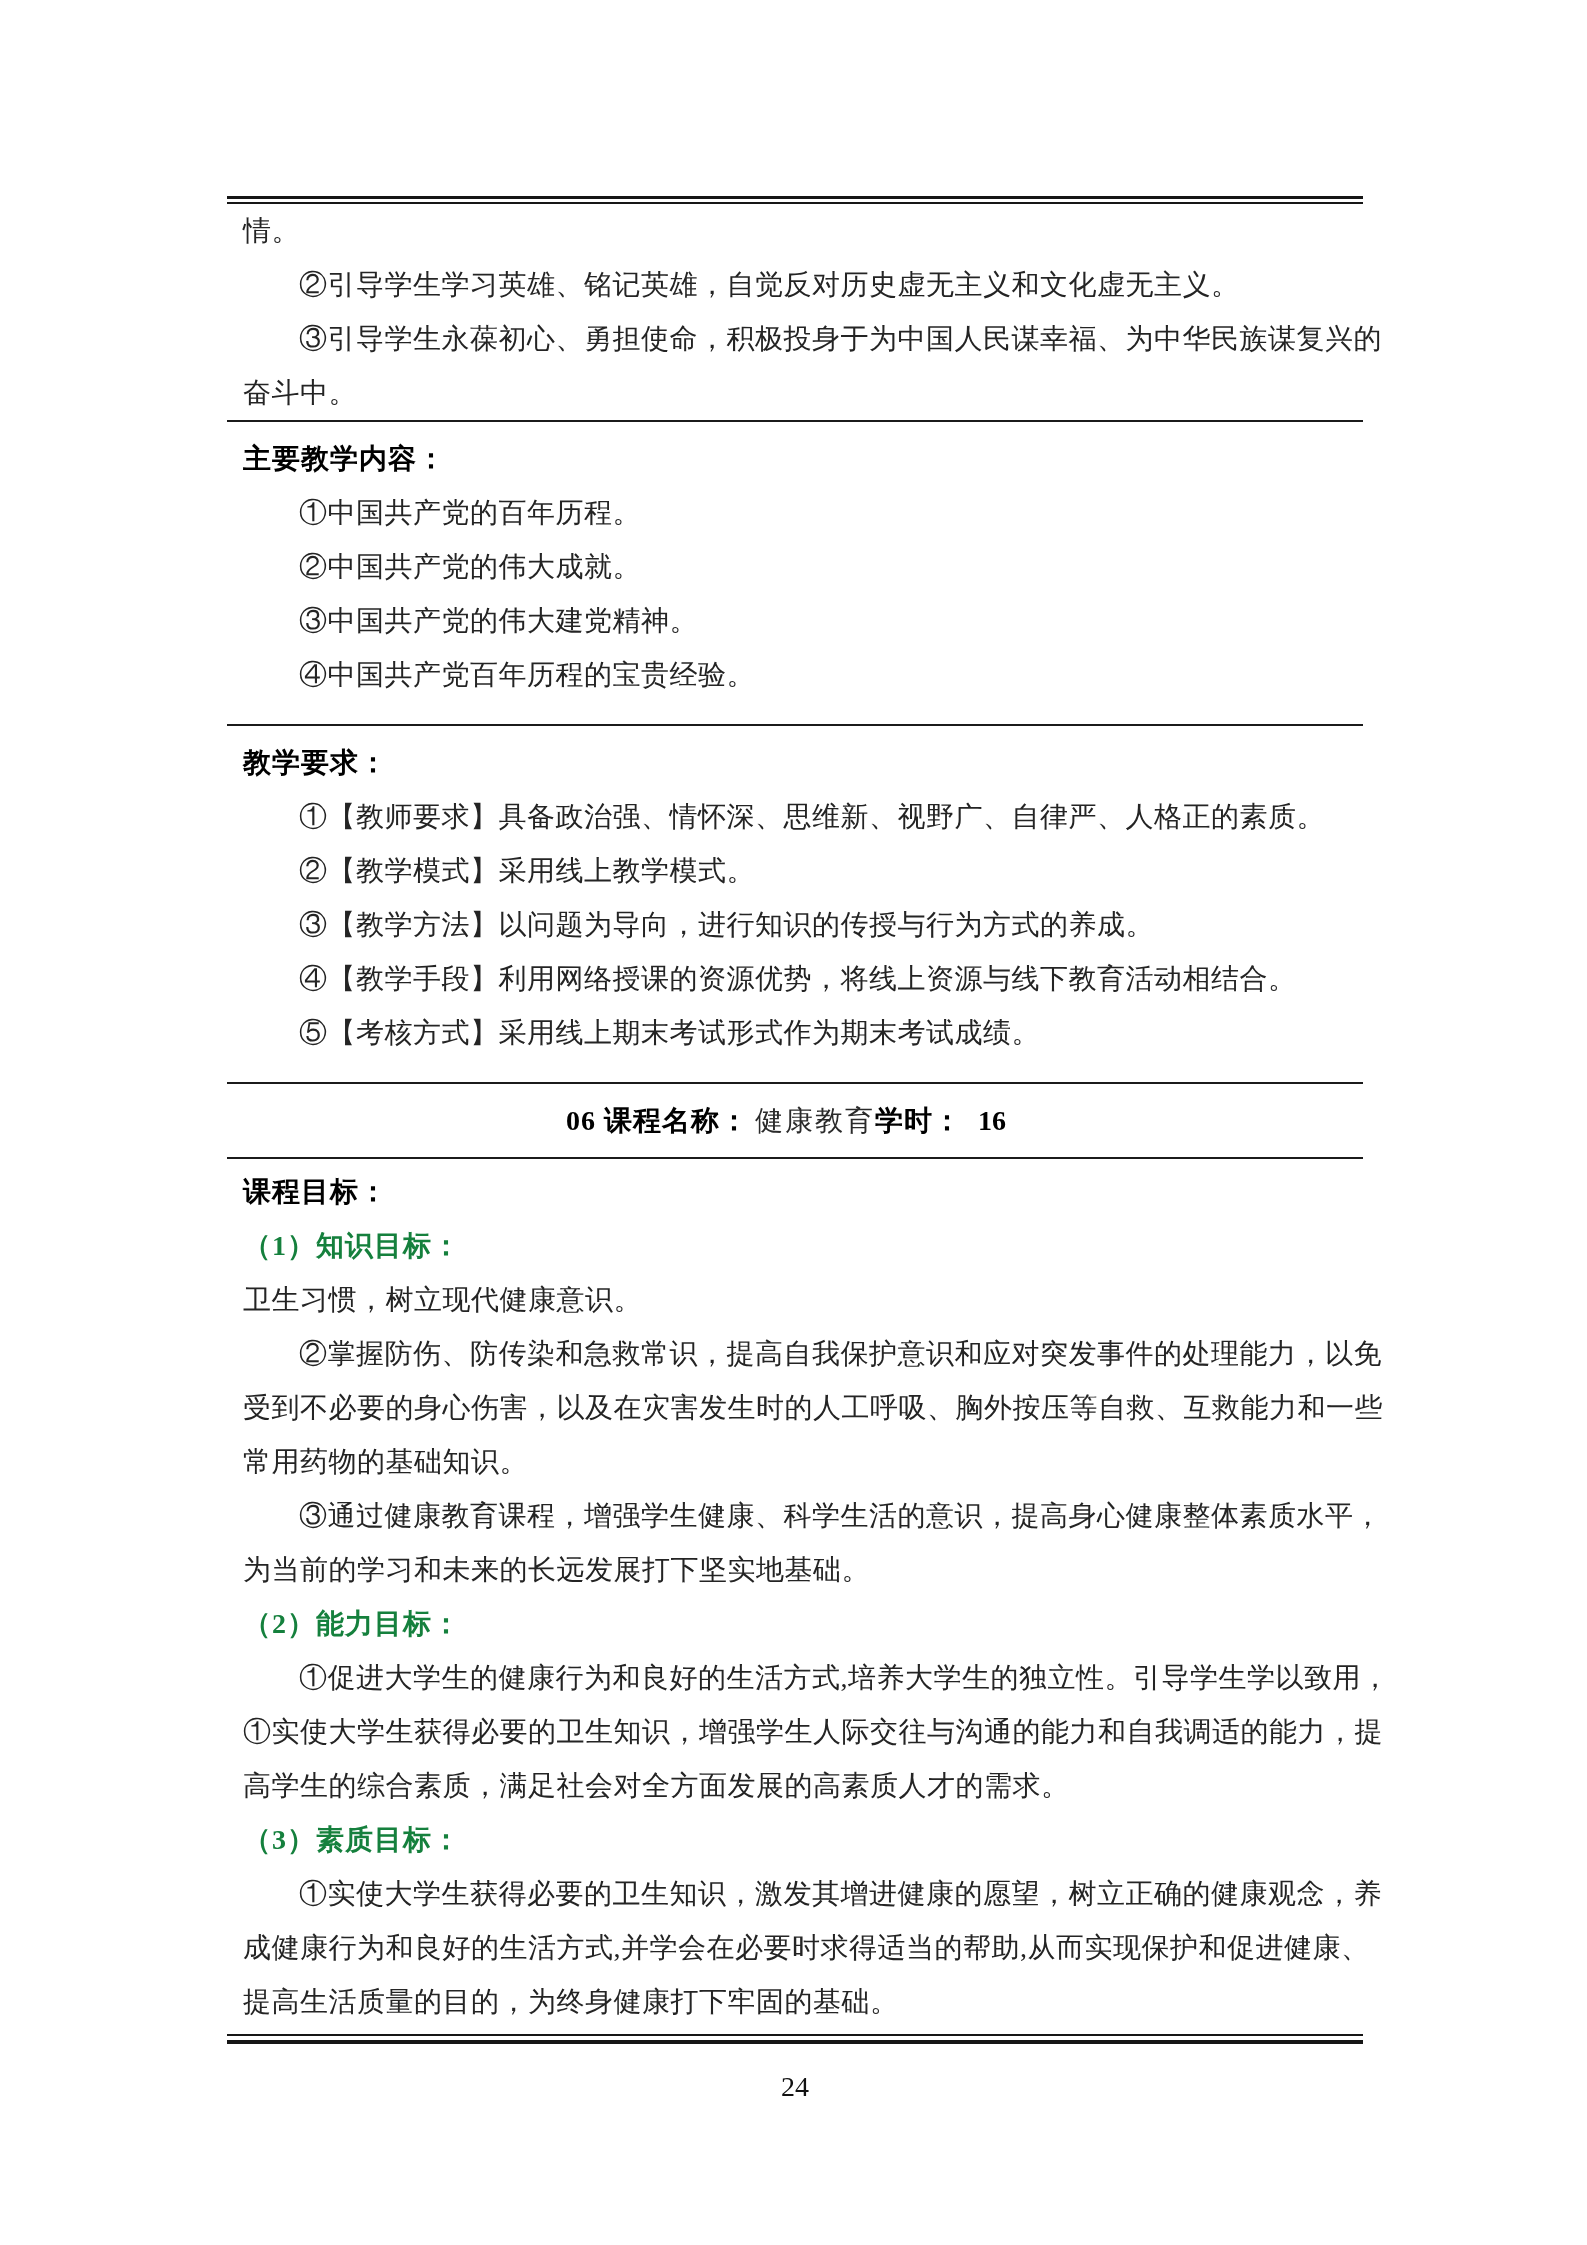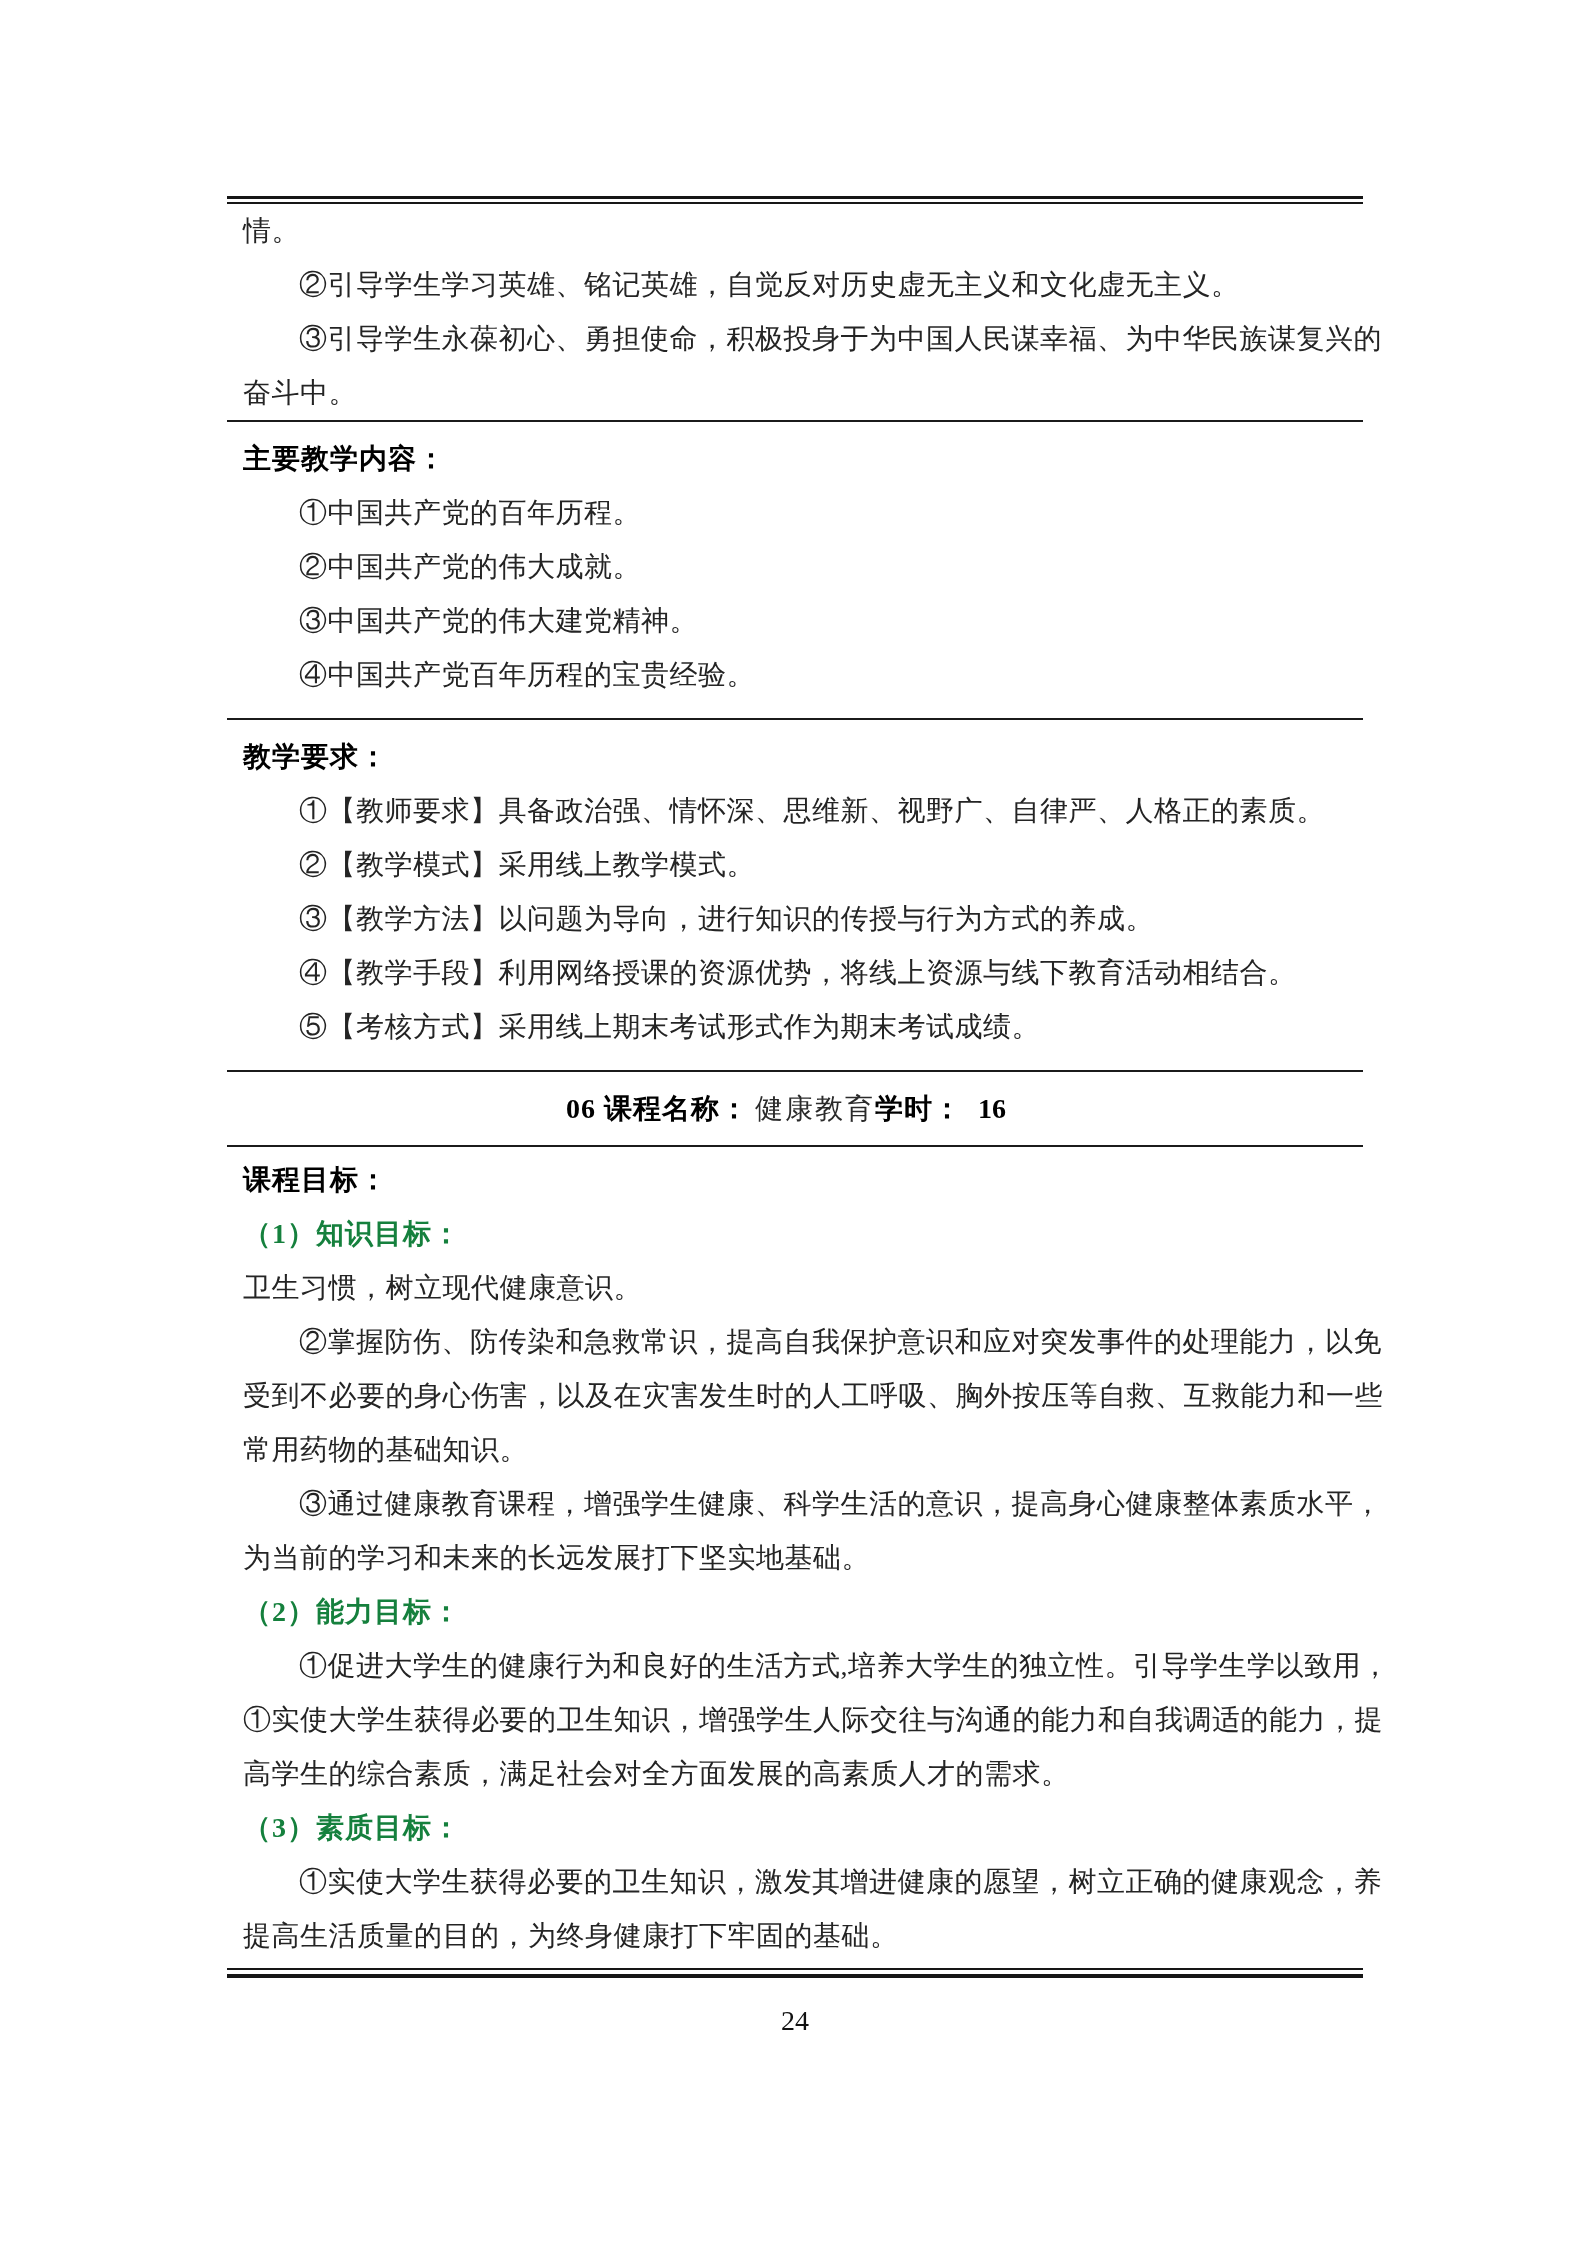--- a/index.html
+++ b/index.html
@@ -19,21 +19,21 @@
     position: absolute;
     left: 227px; top: 196px;
     width: 1136px;
   }
   
   .rule-single { border-top: 2px solid #1b1b1b; height: 0; }
   .rule-double-top { border-top: 3px solid #161616; border-bottom: 2px solid #161616; height: 3px; }
   .rule-double-bottom { border-top: 2px solid #161616; border-bottom: 4px solid #161616; height: 4px; }
   
   .sec { padding: 0 16px; }
-  .sec.padded { padding-top: 10px; padding-bottom: 16px; }
+  .sec.padded { padding-top: 10px; padding-bottom: 22px; }
   .sec.tight { padding-top: 6px; padding-bottom: 5px; }
   .line {
     font-size: 28px;
     line-height: 54px;
     letter-spacing: 0.5px;
     white-space: nowrap;
     color: #242424;
   }
   .line.h { font-weight: bold; color: #000000; letter-spacing: 1px; }
   .line.h2 { font-weight: bold; color: #15803d; letter-spacing: 1px; }
@@ -119,20 +119,21 @@
       <div class="line ind">③通过健康教育课程，增强学生健康、科学生活的意识，提高身心健康整体素质水平，</div>
       <div class="line">为当前的学习和未来的长远发展打下坚实地基础。</div>
 
       <div class="line h2">（2）能力目标：</div>
       <div class="line ind">①促进大学生的健康行为和良好的生活方式,培养大学生的独立性。引导学生学以致用，</div>
       <div class="line">①实使大学生获得必要的卫生知识，增强学生人际交往与沟通的能力和自我调适的能力，提</div>
       <div class="line">高学生的综合素质，满足社会对全方面发展的高素质人才的需求。</div>
 
       <div class="line h2">（3）素质目标：</div>
       <div class="line ind">①实使大学生获得必要的卫生知识，激发其增进健康的愿望，树立正确的健康观念，养</div>
+      <div class="line">成健康行为和良好的生活方式,并学会在必要时求得适当的帮助,从而实现保护和促进健康、</div>
       <div class="line">提高生活质量的目的，为终身健康打下牢固的基础。</div>
     </div>
 
     <div class="rule-double-bottom"></div>
 
     <div class="page-number">24</div>
   </div>
 </div>
 
 </body></html>

